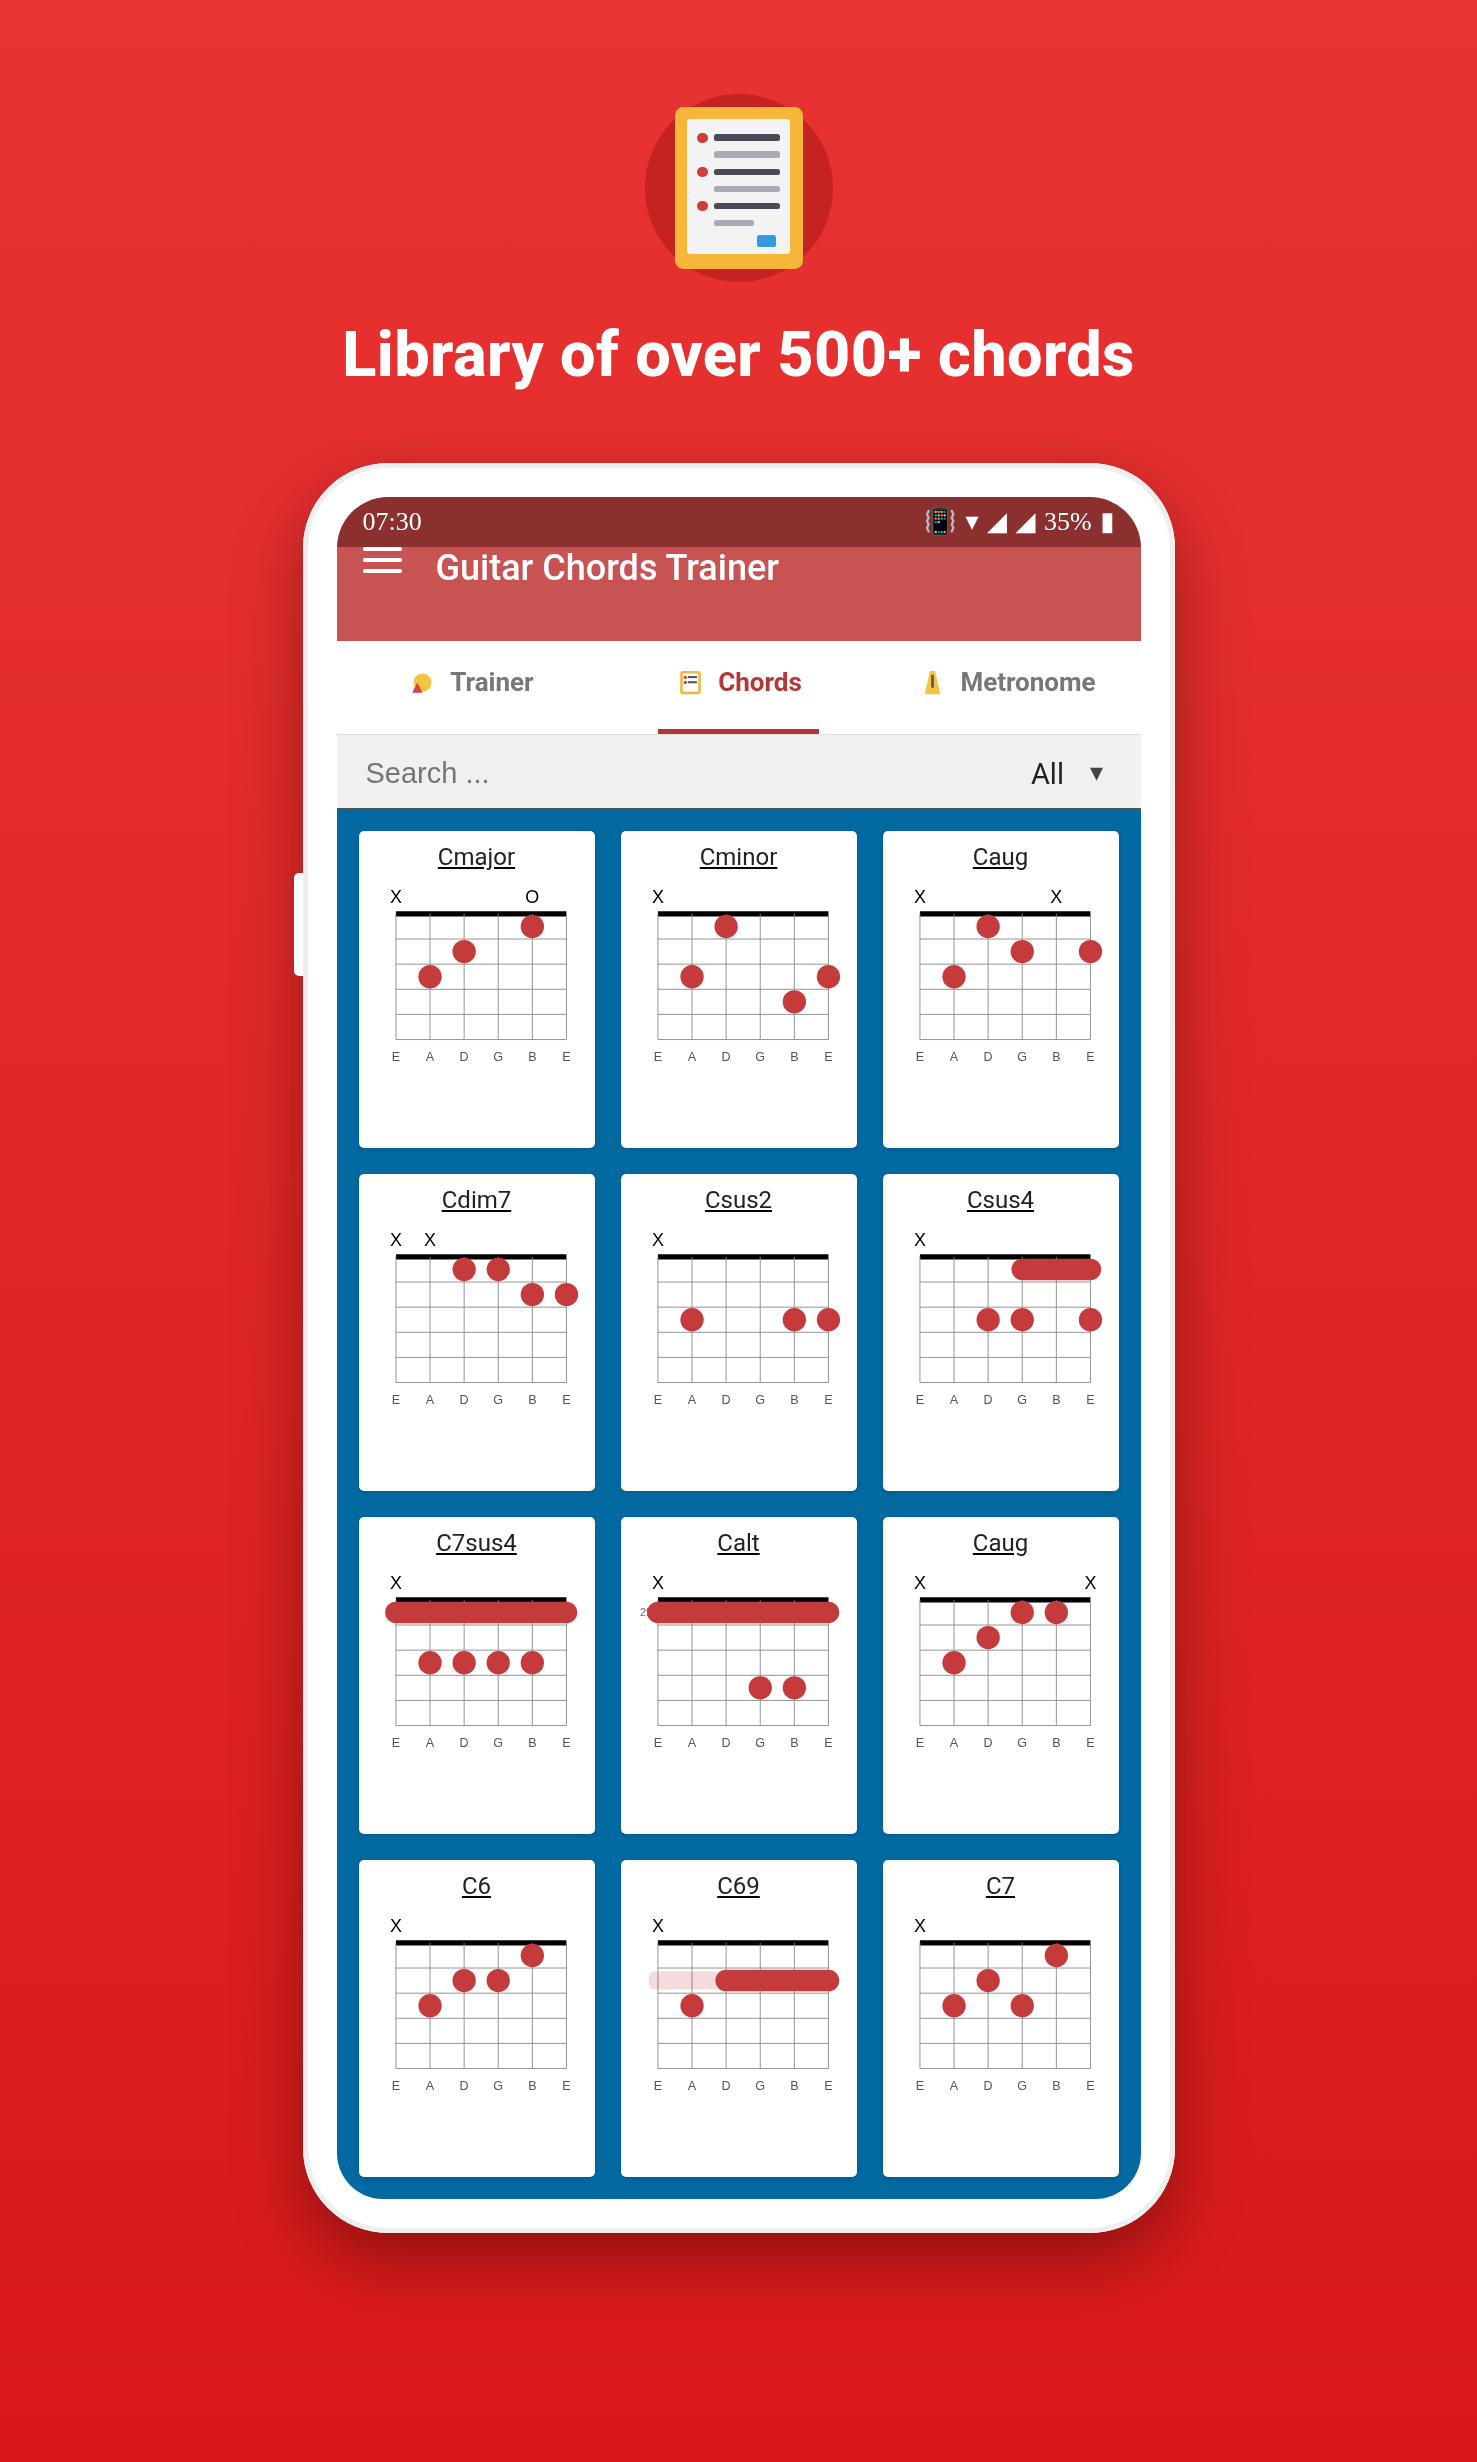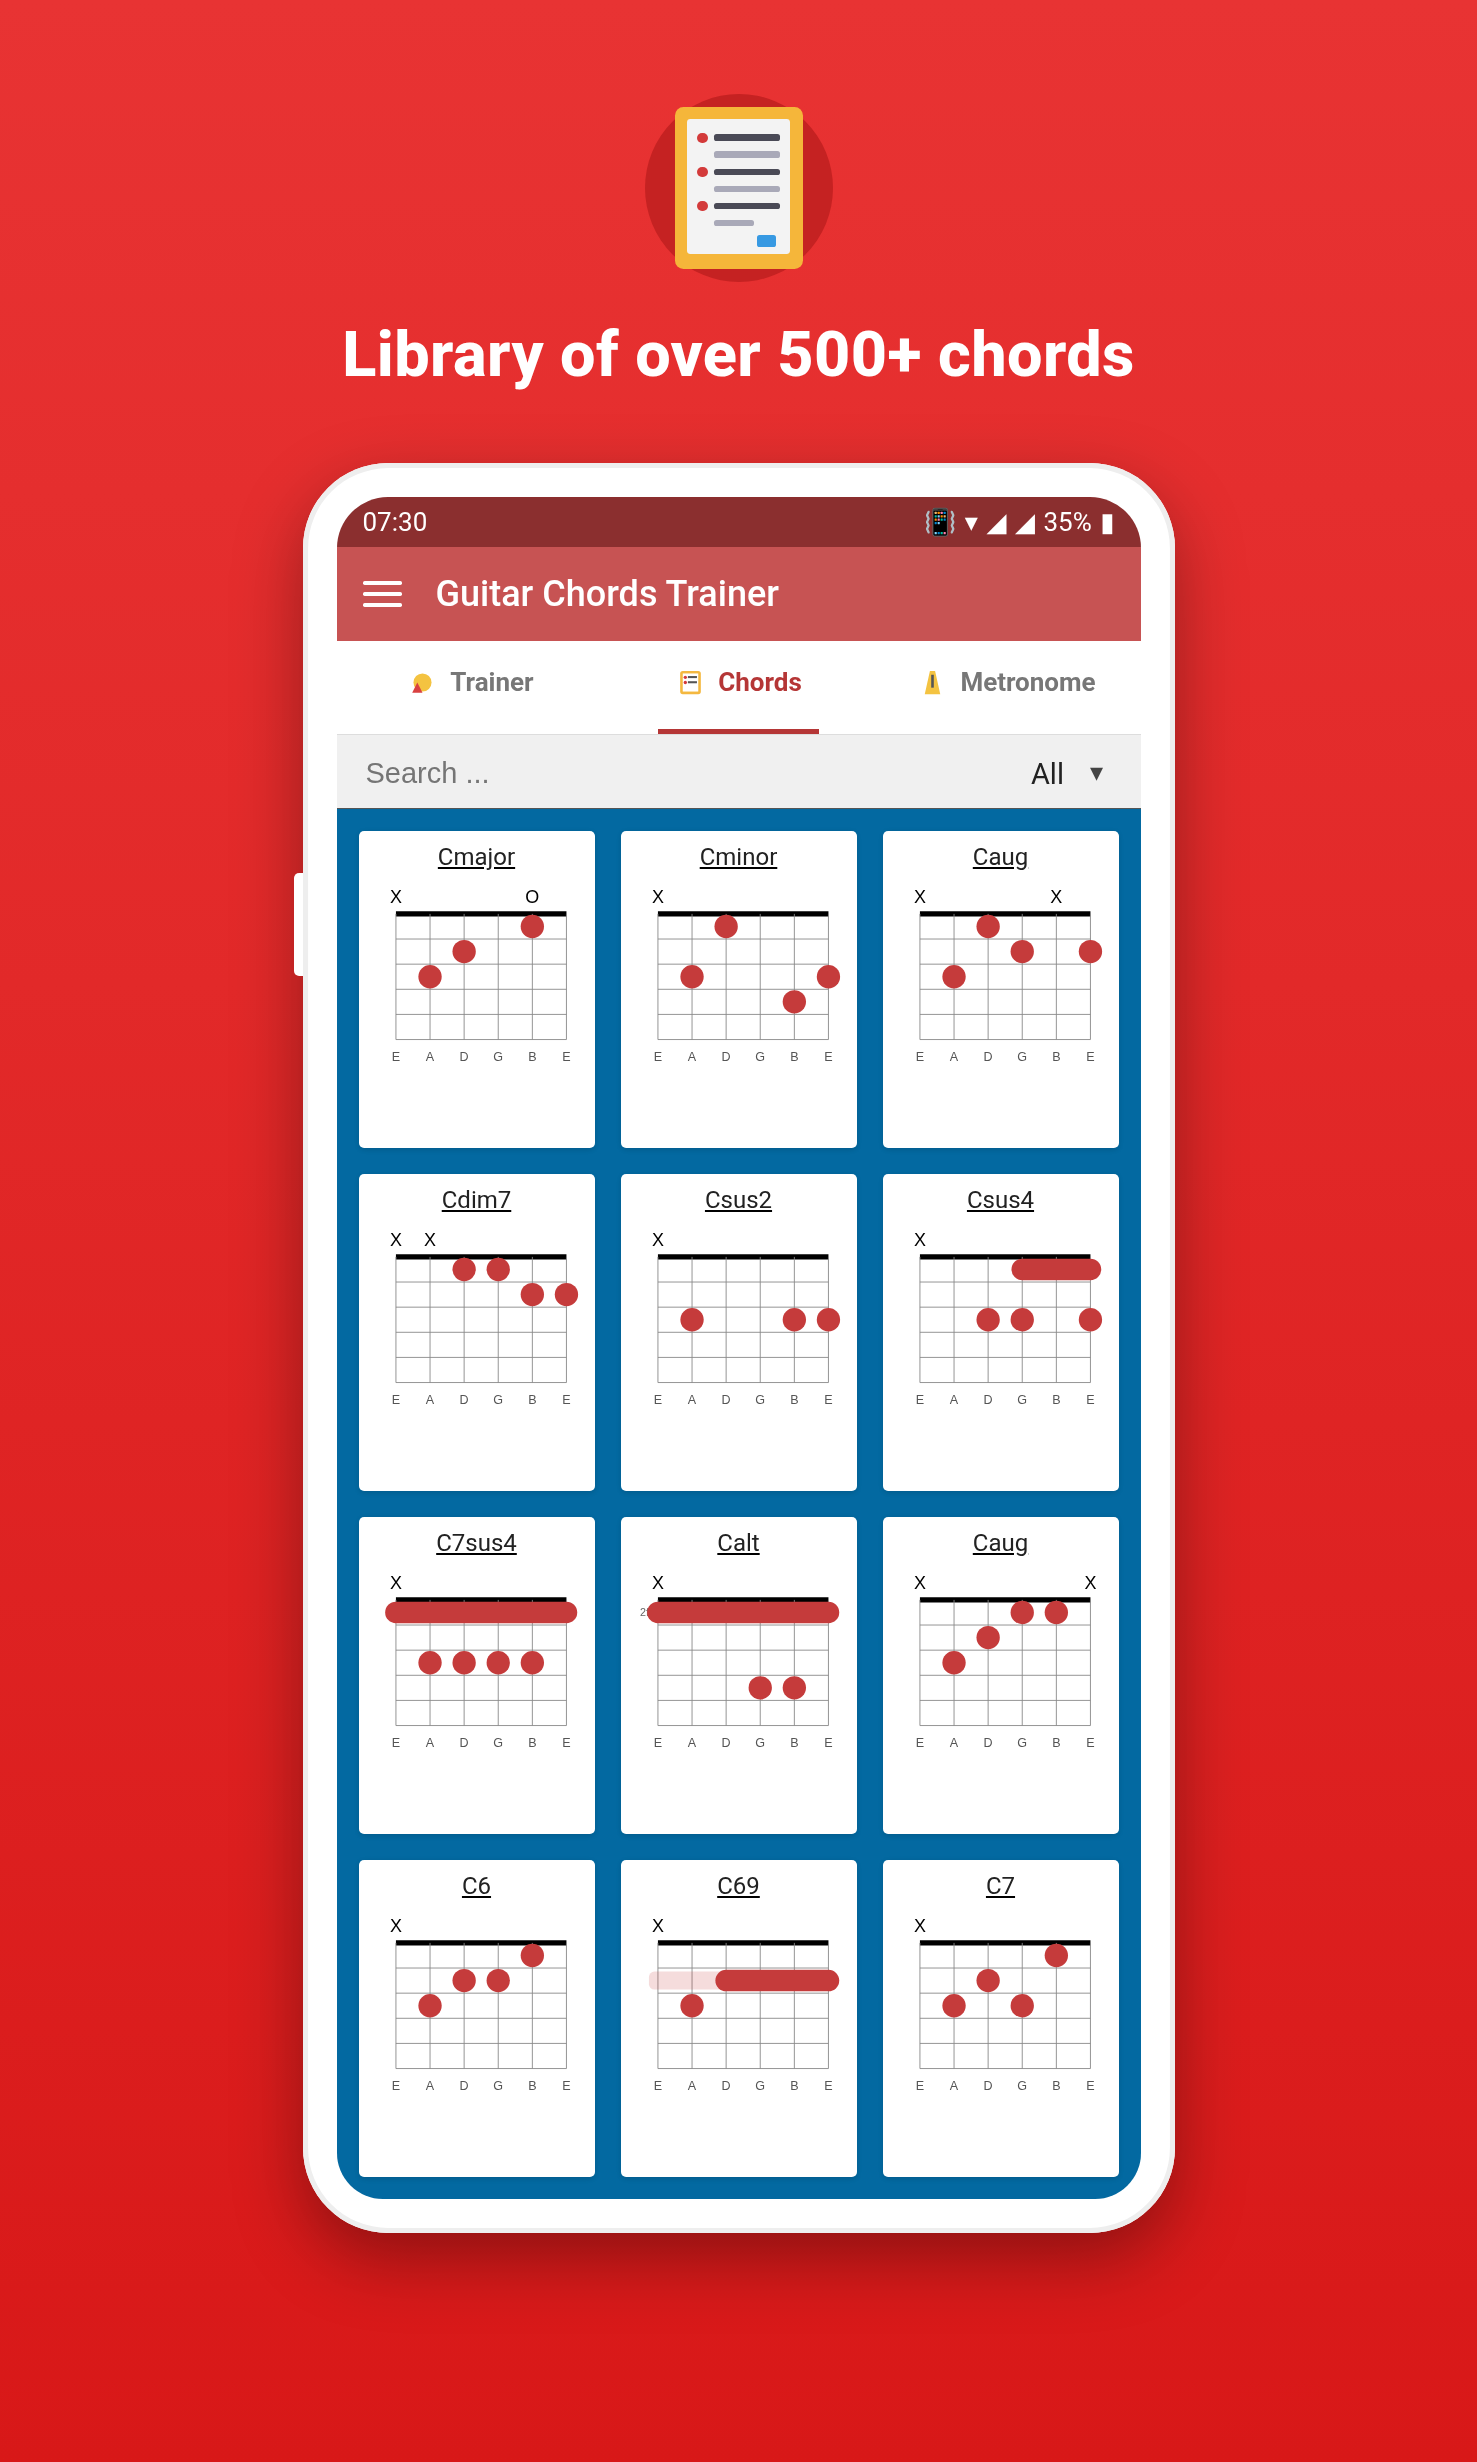--- a/index.html
+++ b/index.html
@@ -120,28 +120,29 @@
 
   .status-bar {
     height: 50px;
     background: #8b2f2f;
     color: #fff;
     display: flex;
     align-items: center;
     justify-content: space-between;
     padding: 0 26px;
     font-size: 26px;
+    font-family: Liberation Serif, serif;
   }
   .status-bar .right { display:flex; align-items:center; gap:8.5px; }
 
   .app-bar {
     height: 94px;
     background: #c75353;
     display: flex;
-    align-items: center;
+    align-items: flex-start;
     padding: 0 26px;
     gap: 34px;
   }
   .hamburger {
     width: 39px;
     display: flex;
     flex-direction: column;
     gap: 6.8px;
   }
   .hamburger span { height: 4.3px; background: #fff; border-radius: 1.7px; }

